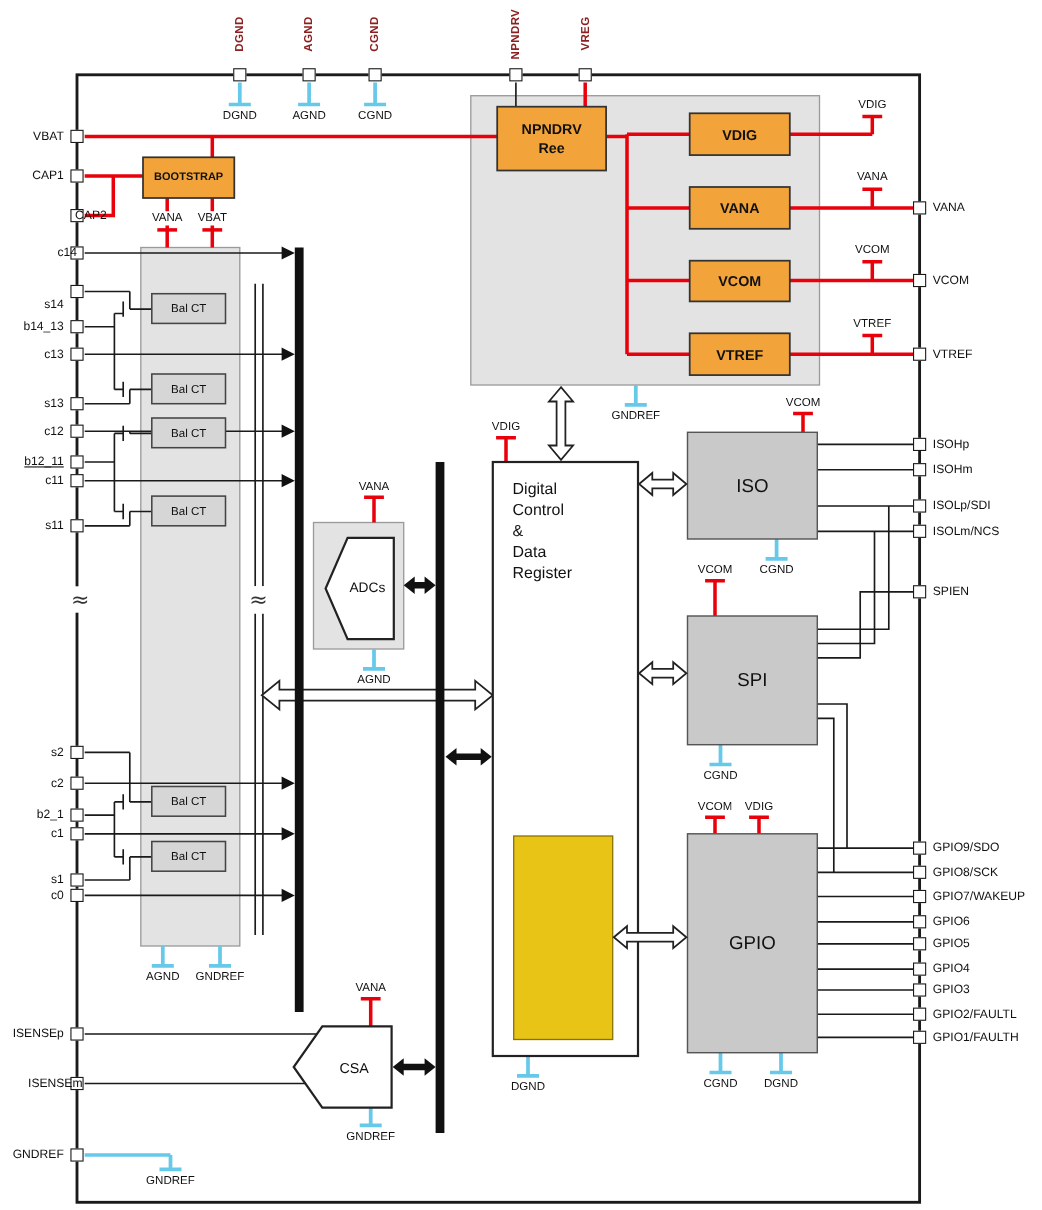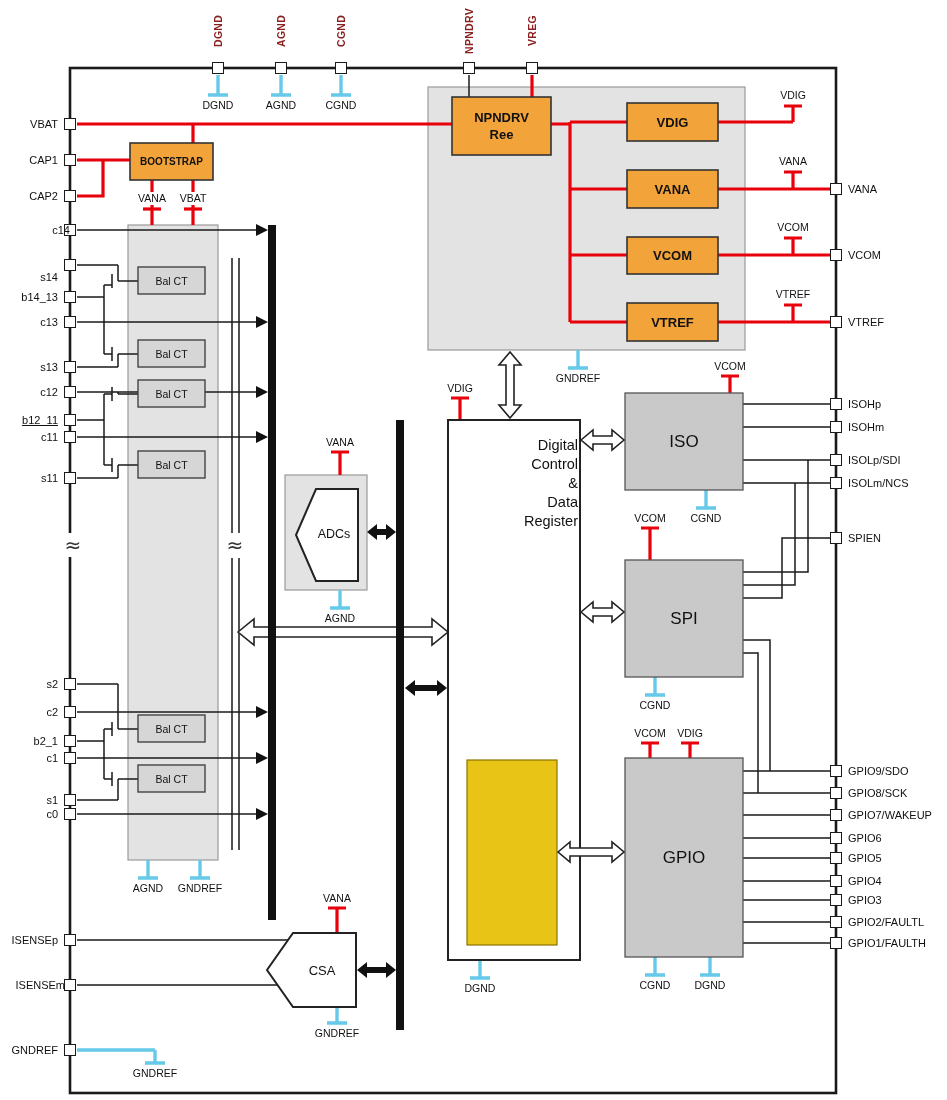--- a/index.html
+++ b/index.html
@@ -16,21 +16,21 @@
   .arrow-solid{fill:#111;stroke:none;}
   .f-orange{fill:var(--orange,#f2a33a);stroke:#333;stroke-width:1.6;}
   .f-yellow{fill:var(--yellow,#e8c417);stroke:#8a7400;stroke-width:1.2;}
   .f-gray{fill:var(--gray_block,#c9c9c9);stroke:#555;stroke-width:1.3;}
   .f-gray2{fill:#d6d6d6;stroke:#444;stroke-width:1.4;}
   .f-lgray{fill:var(--light_gray,#e3e3e3);stroke:#9a9a9a;stroke-width:1.2;}
   .f-white{fill:#fff;stroke:#222;stroke-width:2;}
   
   .bl{position:absolute;display:flex;align-items:center;justify-content:center;
       color:#111;text-align:center;white-space:pre-line;}
-  .bl-left{position:absolute;color:#111;text-align:right;white-space:pre-line;}
+  .bl-left{position:absolute;color:#111;text-align:left;white-space:pre-line;}
   
   .pin-sq{position:absolute;width:12px;height:12px;background:#fff;
           border:1.6px solid #1a1a1a;box-sizing:border-box;}
   .vlabel{position:absolute;height:54px;width:18px;writing-mode:vertical-rl;
           transform:rotate(180deg);font-size:10.5px;font-weight:700;color:#8b2020;
           display:flex;align-items:center;justify-content:center;letter-spacing:.3px;}
   .plabel{position:absolute;height:14px;font-size:11px;line-height:14px;color:#111;white-space:nowrap;}
   .pl-left{width:58px;text-align:right;}
   .pl-right{width:96px;text-align:left;}
   .taglabel{position:absolute;height:13px;font-size:10.5px;line-height:13px;color:#111;
@@ -207,21 +207,21 @@
       <div class="vlabel" style="left: 332px; top: 4px;">CGND</div>
       <div class="pin-sq" style="left: 463px; top: 62px;"></div>
       <div class="vlabel" style="left: 460px; top: 4px;">NPNDRV</div>
       <div class="pin-sq" style="left: 526px; top: 62px;"></div>
       <div class="vlabel" style="left: 523px; top: 4px;">VREG</div>
       <div class="pin-sq" style="left: 64px; top: 118px;"></div>
       <div class="plabel pl-left" style="left: 0px; top: 117px;">VBAT</div>
       <div class="pin-sq" style="left: 64px; top: 154px;"></div>
       <div class="plabel pl-left" style="left: 0px; top: 153px;">CAP1</div>
       <div class="pin-sq" style="left: 64px; top: 190px;"></div>
-      <div class="plabel pl-left" style="left: 0px; top: 189px;">CAP2</div>
+      <div class="plabel pl-left" style="left: 0px; top: 189px; padding-left: 39px;">CAP2</div>
       <div class="pin-sq" style="left: 64px; top: 224px;"></div>
       <div class="plabel pl-left" style="left: 0px; top: 223px; margin-left: 12px;">c14</div>
       <div class="pin-sq" style="left: 64px; top: 259px;"></div>
       <div class="plabel pl-left" style="left: 0px; top: 258px; margin-top: 12px;">s14</div>
       <div class="pin-sq" style="left: 64px; top: 291px;"></div>
       <div class="plabel pl-left" style="left: 0px; top: 290px;">b14_13</div>
       <div class="pin-sq" style="left: 64px; top: 316px;"></div>
       <div class="plabel pl-left" style="left: 0px; top: 315px;">c13</div>
       <div class="pin-sq" style="left: 64px; top: 361px;"></div>
       <div class="plabel pl-left" style="left: 0px; top: 360px;">s13</div>
@@ -241,21 +241,21 @@
       <div class="plabel pl-left" style="left: 0px; top: 734px;">b2_1</div>
       <div class="pin-sq" style="left: 64px; top: 752px;"></div>
       <div class="plabel pl-left" style="left: 0px; top: 751px;">c1</div>
       <div class="pin-sq" style="left: 64px; top: 794px;"></div>
       <div class="plabel pl-left" style="left: 0px; top: 793px;">s1</div>
       <div class="pin-sq" style="left: 64px; top: 808px;"></div>
       <div class="plabel pl-left" style="left: 0px; top: 807px;">c0</div>
       <div class="pin-sq" style="left: 64px; top: 934px;"></div>
       <div class="plabel pl-left" style="left: 0px; top: 933px;">ISENSEp</div>
       <div class="pin-sq" style="left: 64px; top: 979px;"></div>
-      <div class="plabel pl-left" style="left: 7px; top: 978px; text-align: right;">ISENSEm</div>
+      <div class="plabel pl-left" style="left: 17px; top: 978px; text-align: right;">ISENSEm</div>
       <div class="pin-sq" style="left: 64px; top: 1044px;"></div>
       <div class="plabel pl-left" style="left: 0px; top: 1043px;">GNDREF</div>
       <div class="pin-sq" style="left: 830px; top: 183px;"></div>
       <div class="plabel pl-right" style="left: 848px; top: 182px;">VANA</div>
       <div class="pin-sq" style="left: 830px; top: 249px;"></div>
       <div class="plabel pl-right" style="left: 848px; top: 248px;">VCOM</div>
       <div class="pin-sq" style="left: 830px; top: 316px;"></div>
       <div class="plabel pl-right" style="left: 848px; top: 315px;">VTREF</div>
       <div class="pin-sq" style="left: 830px; top: 398px;"></div>
       <div class="plabel pl-right" style="left: 848px; top: 397px;">ISOHp</div>

